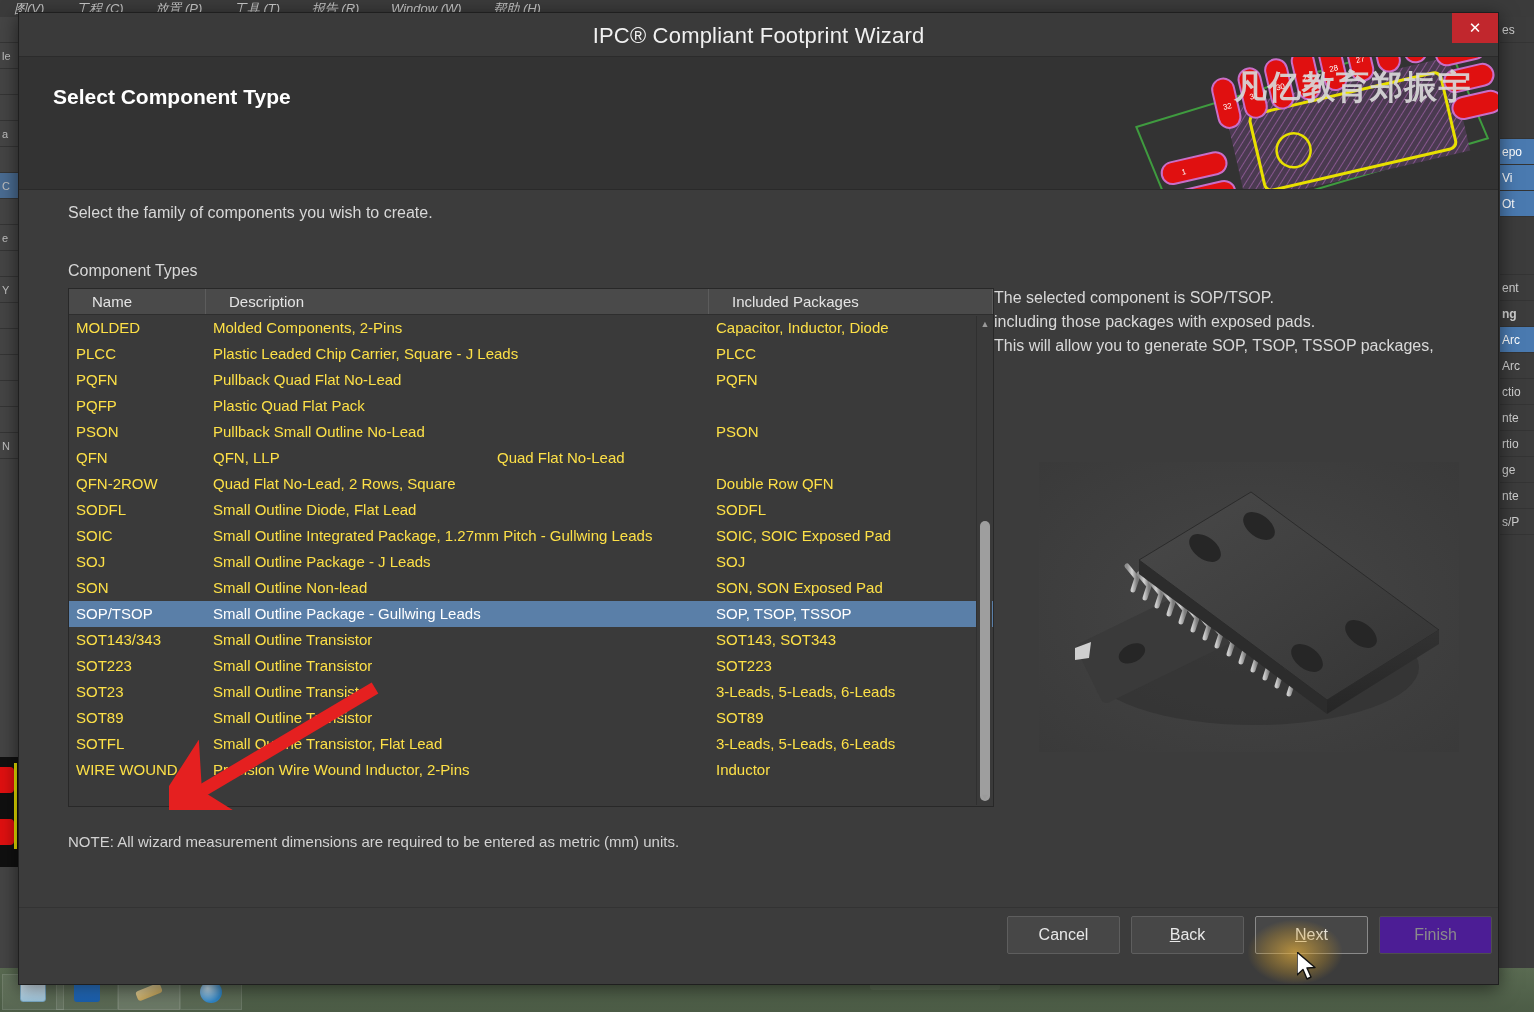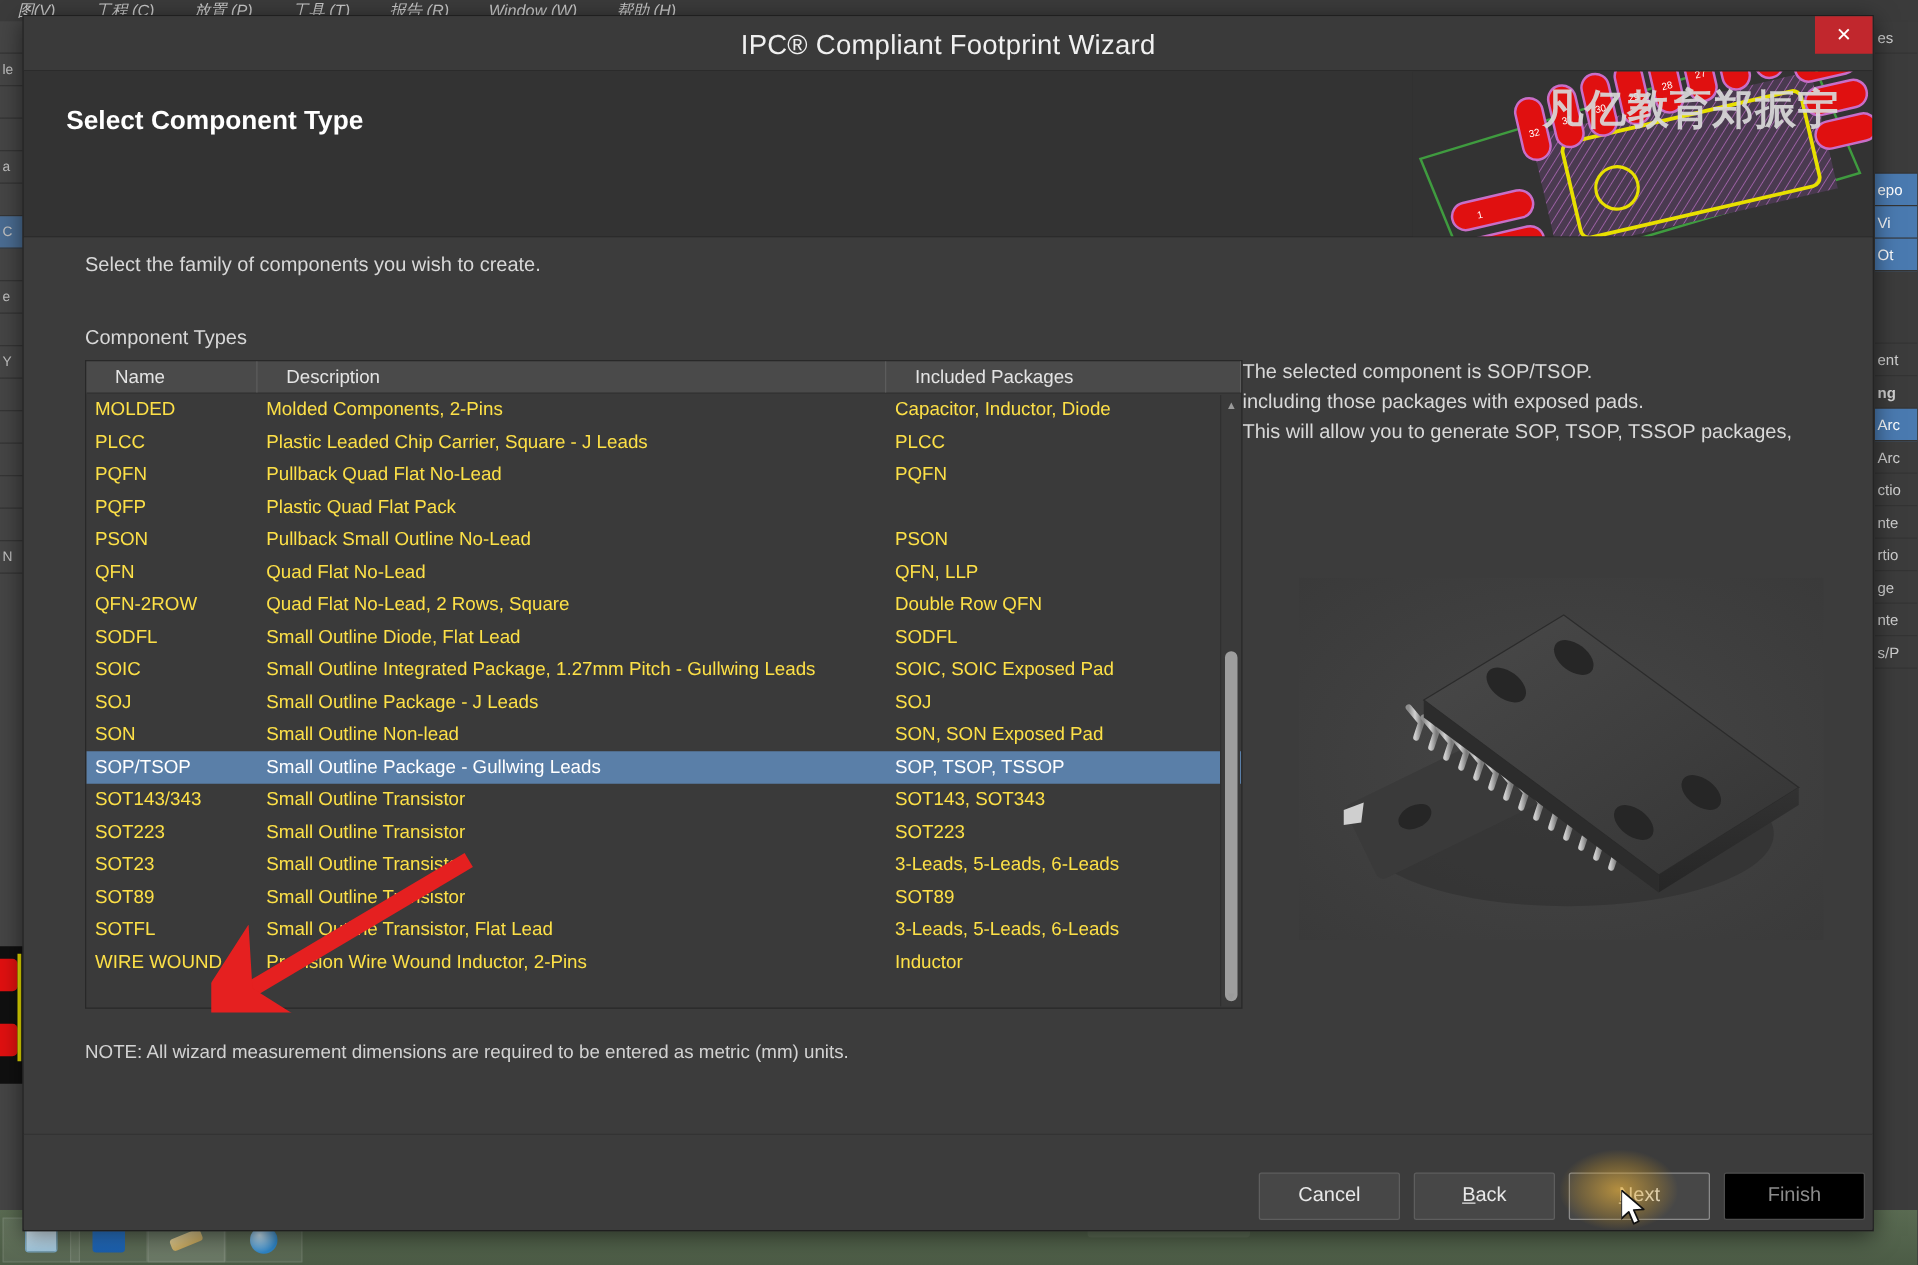--- a/index.html
+++ b/index.html
@@ -192,30 +192,30 @@
     position: absolute; left: 1020px; top: 272px;
     width: 420px; height: 290px;
   }
 
   
   .footer {
     position: relative; height: 76px; background: #3c3c3c;
     border-top: 1px solid #333;
   }
   .btn {
-    position: absolute; top: 30px; height: 38px; width: 113px;
+    position: absolute; top: 8px; height: 38px; width: 113px;
     background: #474747; border: 1px solid #5e5e5e; border-radius: 2px;
     color: #e8e8e8; font-size: 16px;
     display: flex; align-items: center; justify-content: center;
     cursor: pointer;
   }
   .btn.b-cancel { left: 988px; }
   .btn.b-back   { left: 1112px; }
   .btn.b-next   { left: 1236px; border-color: #8a8a8a; }
-  .btn.b-finish { left: 1360px; color: #8b8b8b; border-color: #4e4e4e; background: #000000; cursor: default; }
+  .btn.b-finish { left: 1360px; color: #8b8b8b; border-color: #4e4e4e; background: #4c1d95; cursor: default; }
   .btn u { text-decoration: underline; }
 
   .clickglow {
     position: absolute; left: 1248px; top: 920px;
     width: 94px; height: 64px;
     background: radial-gradient(ellipse at center, rgba(222,170,60,0.72) 0%, rgba(200,150,40,0.30) 48%, rgba(190,140,40,0.0) 72%);
     pointer-events: none;
   }
 
   .cursor {
@@ -403,22 +403,22 @@
               <div class="cell c-name">PQFP</div>
               <div class="cell c-desc">Plastic Quad Flat Pack</div>
             </div>
             <div class="lrow">
               <div class="cell c-name">PSON</div>
               <div class="cell c-desc">Pullback Small Outline No-Lead</div>
               <div class="cell c-pkg">PSON</div>
             </div>
             <div class="lrow">
               <div class="cell c-name">QFN</div>
+              <div class="cell c-pkg">QFN, LLP</div>
               <div class="cell c-desc">Quad Flat No-Lead</div>
-              <div class="cell c-pkg">QFN, LLP</div>
             </div>
             <div class="lrow">
               <div class="cell c-name">QFN-2ROW</div>
               <div class="cell c-desc">Quad Flat No-Lead, 2 Rows, Square</div>
               <div class="cell c-pkg">Double Row QFN</div>
             </div>
             <div class="lrow">
               <div class="cell c-name">SODFL</div>
               <div class="cell c-desc">Small Outline Diode, Flat Lead</div>
               <div class="cell c-pkg">SODFL</div>

